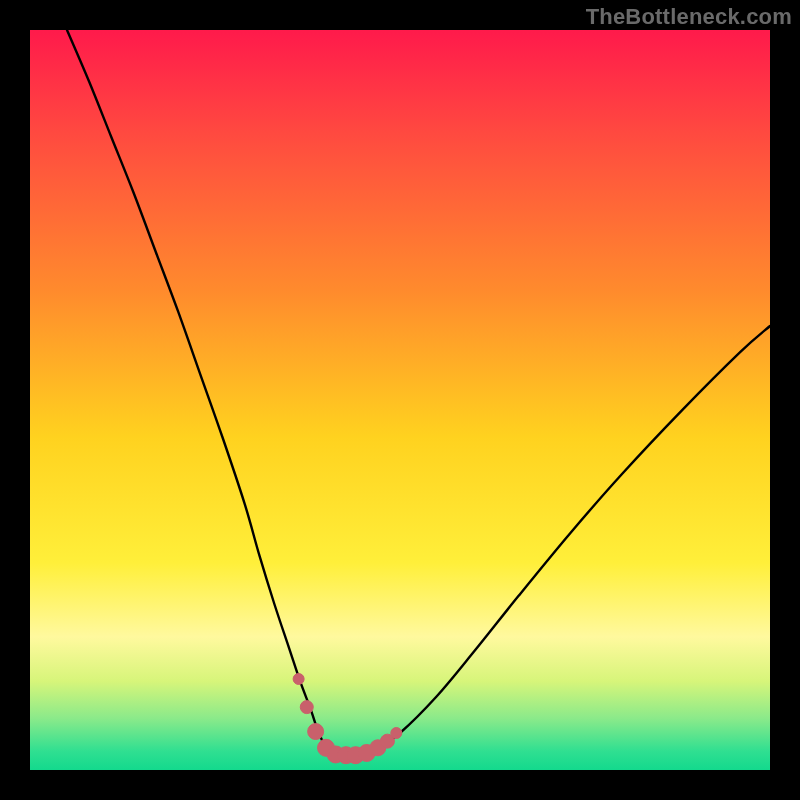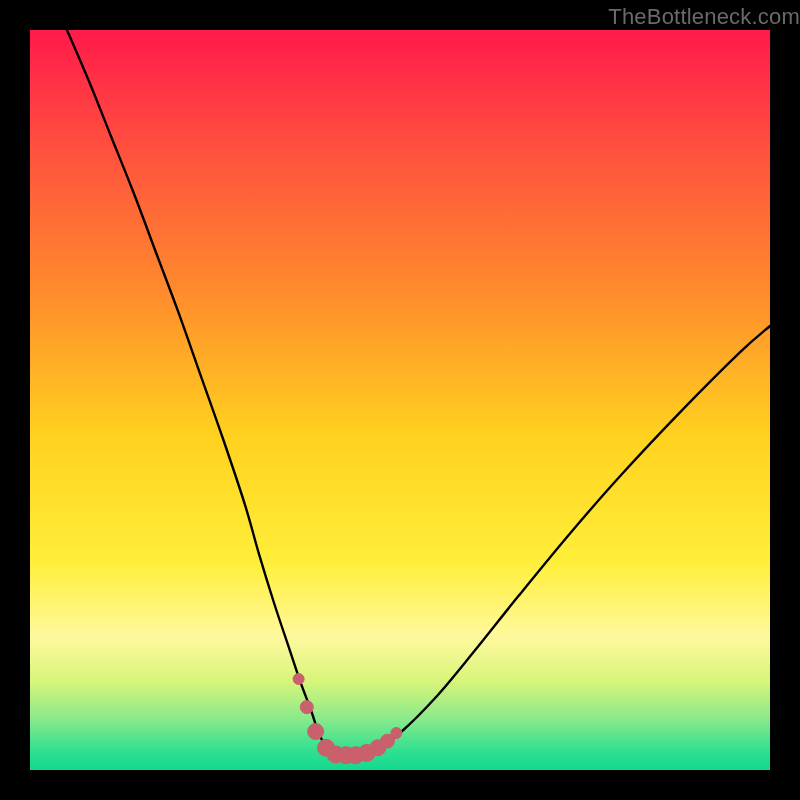--- a/index.html
+++ b/index.html
@@ -12,23 +12,23 @@
     font-family: Arial, Helvetica, sans-serif;
   }
   .stage {
     position: relative;
     width: 800px;
     height: 800px;
   }
   .watermark {
     position: absolute;
     top: 4px;
-    right: 0;
+    right: 8px;
     font-size: 22px;
-    font-weight: 400;
+    font-weight: 700;
     color: #6a6a6a;
     letter-spacing: 0.2px;
     user-select: none;
   }
   svg { display: block; }
 </style>
 </head>
 <body>
 
 <div class="stage">

